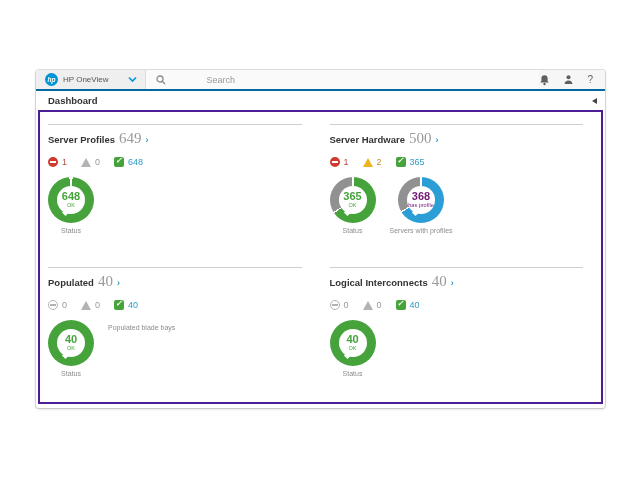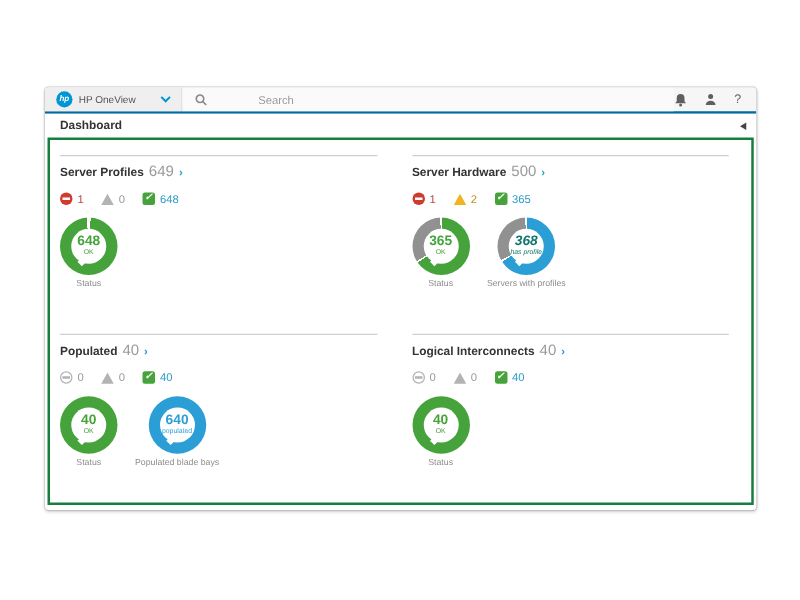--- a/index.html
+++ b/index.html
@@ -23,27 +23,27 @@
                   font-family:"Liberation Sans", sans-serif;margin-left:36px; }
   .search-input::placeholder { color:#9a9a9a; }
   .tb-icons { display:flex; align-items:center; gap:13px; padding-right:12px; }
   .help-glyph { font-size:10px; color:#5f5f5f; }
   
   .dashrow { height:19px; background:#fff; display:flex; align-items:center; justify-content:space-between; padding:0 8px 0 12px; }
   .page-title { font-size:9.5px; font-weight:bold; color:#333; }
   .collapse-arrow { width:0; height:0; border-top:3.5px solid transparent; border-bottom:3.5px solid transparent;
                     border-right:5px solid #444; cursor:pointer; }
   
-  .content { margin:0 2px 2px 2px; height:294px; border:2px solid #15803d; background:#fff;
+  .content { margin:0 2px 2px 2px; height:294px; border:2px solid #4c1d95; background:#fff;
              display:grid; grid-template-columns:1fr 1fr; grid-template-rows:143px 1fr;
              column-gap:28px; padding:12px 18px 0 8px; }
   .panel { border-top:1px solid #cfcfcf; padding-top:5px; }
   .phead { display:flex; align-items:baseline; gap:4px; cursor:pointer; }
   .ptitle { font-size:9.5px; font-weight:bold; color:#333; }
-  .pcount { font-size:12px; color:#9a9a9a; }
+  .pcount { font-size:15px; color:#9a9a9a;font-family:Liberation Serif, serif; }
   .parrow { font-size:9px; color:#2d9cc3; font-weight:bold; }
   
   .srow { display:flex; align-items:center; gap:14px; margin-top:9px; height:11px; }
   .status { display:flex; align-items:center; gap:4px; cursor:pointer; }
   .sic { width:10px; height:10px; display:inline-block; position:relative; }
   .i-crit { background:#cf3b2f; border-radius:50%; }
   .i-crit::after { content:""; position:absolute; left:2px; right:2px; top:4px; height:2px; background:#fff; }
   .i-crit.off { background:transparent; border:1.5px solid #b3b3b3; }
   .i-crit.off::after { left:1px; right:1px; top:3px; background:#b3b3b3; }
   .i-warn { width:0; height:0; border-left:5px solid transparent; border-right:5px solid transparent;
@@ -172,21 +172,21 @@
           <div class="donut" style="background: conic-gradient(rgb(255, 255, 255) 0deg, rgb(255, 255, 255) 2deg, rgb(70, 163, 60) 2deg, rgb(70, 163, 60) 235deg, rgb(255, 255, 255) 235deg, rgb(255, 255, 255) 239deg, rgb(145, 145, 145) 239deg, rgb(145, 145, 145) 358deg, rgb(255, 255, 255) 358deg, rgb(255, 255, 255) 360deg);">
             <div class="hole" style="color: rgb(70, 163, 60);">
               <span class="dval">365</span>
               <span class="dsub">OK</span>
             </div>
           </div>
           <span class="dlabel">Status</span>
         </div>
         <div class="dgroup">
           <div class="donut" style="background: conic-gradient(rgb(255, 255, 255) 0deg, rgb(255, 255, 255) 2deg, rgb(43, 158, 214) 2deg, rgb(43, 158, 214) 237deg, rgb(255, 255, 255) 237deg, rgb(255, 255, 255) 241deg, rgb(145, 145, 145) 241deg, rgb(145, 145, 145) 358deg, rgb(255, 255, 255) 358deg, rgb(255, 255, 255) 360deg);">
-            <div class="hole" style="color: #0f766e; font-style: italic;">
+            <div class="hole" style="color: #701a75;">
               <span class="dval">368</span>
               <span class="dsub">has profile</span>
             </div>
           </div>
           <span class="dlabel">Servers with profiles</span>
         </div>
       </div>
     </div>
 
     <div class="panel">
@@ -213,26 +213,20 @@
         <div class="dgroup">
           <div class="donut" style="background: conic-gradient(rgb(70, 163, 60) 0deg, rgb(70, 163, 60) 360deg);">
             <div class="hole" style="color: rgb(70, 163, 60);">
               <span class="dval">40</span>
               <span class="dsub">OK</span>
             </div>
           </div>
           <span class="dlabel">Status</span>
         </div>
         <div class="dgroup">
-          <div class="donut" style="background: conic-gradient(rgb(43, 158, 214) 0deg, rgb(43, 158, 214) 360deg);">
-            <div class="hole" style="color: rgb(43, 158, 214);">
-              <span class="dval">640</span>
-              <span class="dsub">populated</span>
-            </div>
-          </div>
           <span class="dlabel">Populated blade bays</span>
         </div>
       </div>
     </div>
 
     <div class="panel">
       <div class="phead">
         <span class="ptitle">Logical Interconnects</span>
         <span class="pcount">40</span>
         <span class="parrow">›</span>

